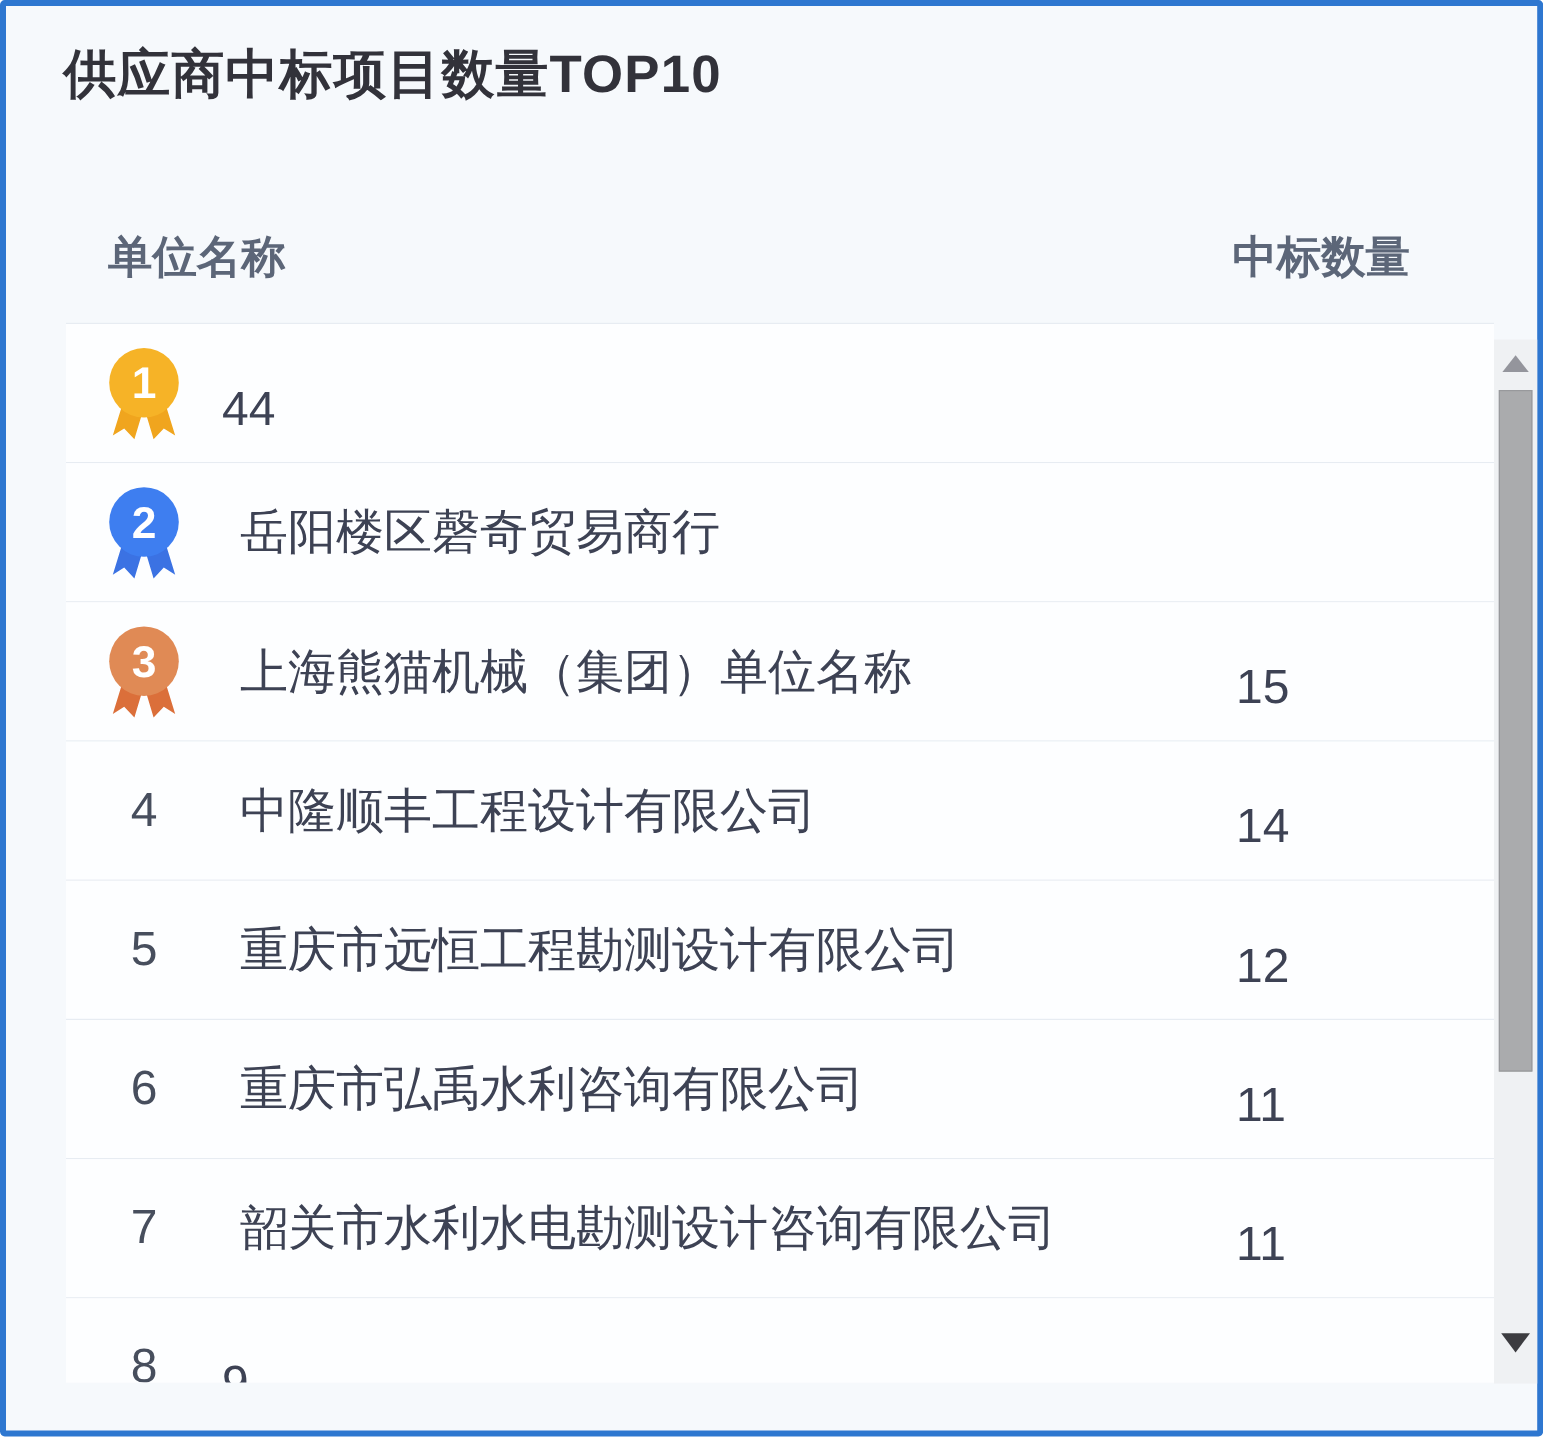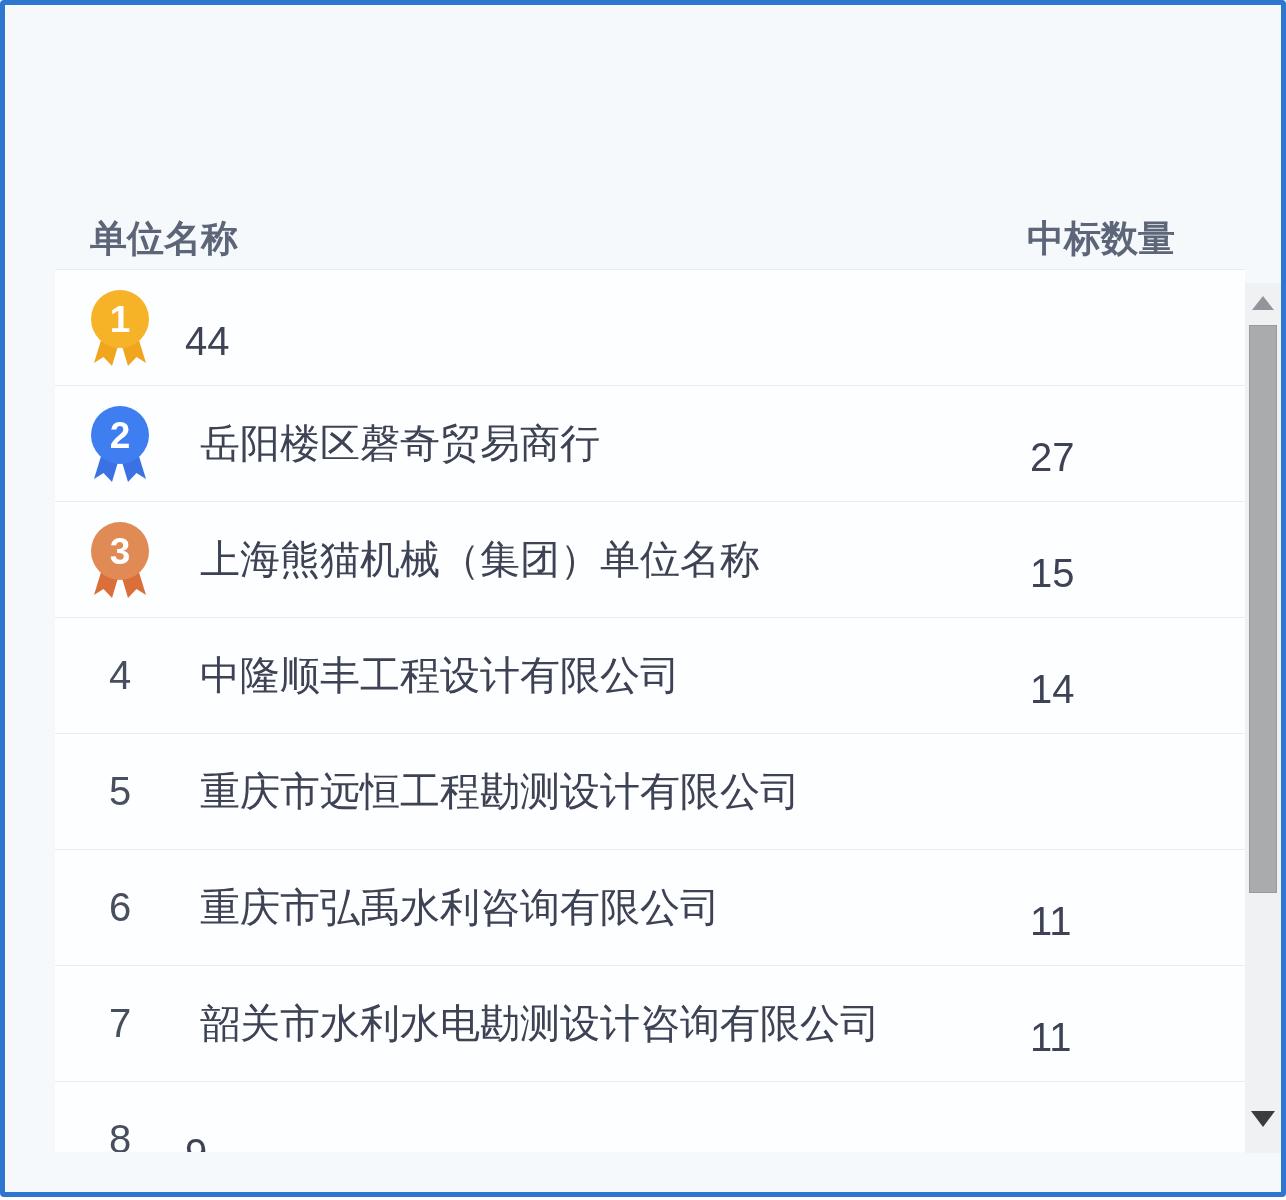--- a/index.html
+++ b/index.html
@@ -40,21 +40,20 @@
     position:absolute;left:48px;top:28px;
     font-size:44px;font-weight:700;letter-spacing:1px;
     color:var(--title-color);
     white-space:nowrap;
   }
   .col-header{
     position:absolute;top:185px;
     font-size:37px;font-weight:700;
     color:var(--header-color);
     white-space:nowrap;
-    margin-top:24px;
   }
   .col-header.name{left:85px;}
   .col-header.count{left:1022px;text-align:center;}
   .table-viewport{
     position:absolute;left:50px;top:264px;
     width:1190px;height:883px;
     overflow:hidden;
     background:var(--row-bg);
     border-top:1px solid var(--row-line);
   }
@@ -118,20 +117,21 @@
     border-left:12px solid transparent;
     border-right:12px solid transparent;
     border-top:16px solid var(--scroll-down);
   }
 </style>
 </head>
 <body>
 
 <div class="panel">
 
+  <div class="panel-title">供应商中标项目数量TOP10</div>
 
   <div class="col-header name">单位名称</div>
   <div class="col-header count">中标数量</div>
 
   <div class="table-viewport">
 
     <div class="row">
       <div class="rank-cell">
         <svg class="medal medal-gold" viewBox="0 0 70 78" width="70" height="78" aria-hidden="true">
           <path class="m-ribbon" d="M17 48 L33 57 L27 77 L18.5 68 L9 74 Z"></path>
@@ -146,21 +146,20 @@
     <div class="row">
       <div class="rank-cell">
         <svg class="medal medal-blue" viewBox="0 0 70 78" width="70" height="78" aria-hidden="true">
           <path class="m-ribbon" d="M17 48 L33 57 L27 77 L18.5 68 L9 74 Z"></path>
           <path class="m-ribbon" d="M53 48 L37 57 L43 77 L51.5 68 L61 74 Z"></path>
           <circle class="m-body" cx="35" cy="30" r="29"></circle>
           <text x="35" y="43" text-anchor="middle">2</text>
         </svg>
       </div>
       <div class="name-cell">岳阳楼区磬奇贸易商行</div>
-      <div class="value-cell">27</div>
     </div>
 
     <div class="row">
       <div class="rank-cell">
         <svg class="medal medal-bronze" viewBox="0 0 70 78" width="70" height="78" aria-hidden="true">
           <path class="m-ribbon" d="M17 48 L33 57 L27 77 L18.5 68 L9 74 Z"></path>
           <path class="m-ribbon" d="M53 48 L37 57 L43 77 L51.5 68 L61 74 Z"></path>
           <circle class="m-body" cx="35" cy="30" r="29"></circle>
           <text x="35" y="43" text-anchor="middle">3</text>
         </svg>
@@ -175,20 +174,21 @@
       </div>
       <div class="name-cell">中隆顺丰工程设计有限公司</div>
       <div class="value-cell">14</div>
     </div>
 
     <div class="row">
       <div class="rank-cell">
         <span class="rank-num">5</span>
       </div>
       <div class="name-cell">重庆市远恒工程勘测设计有限公司</div>
+      <div class="value-cell">12</div>
     </div>
 
     <div class="row">
       <div class="rank-cell">
         <span class="rank-num">6</span>
       </div>
       <div class="name-cell">重庆市弘禹水利咨询有限公司</div>
       <div class="value-cell">11</div>
     </div>
 

